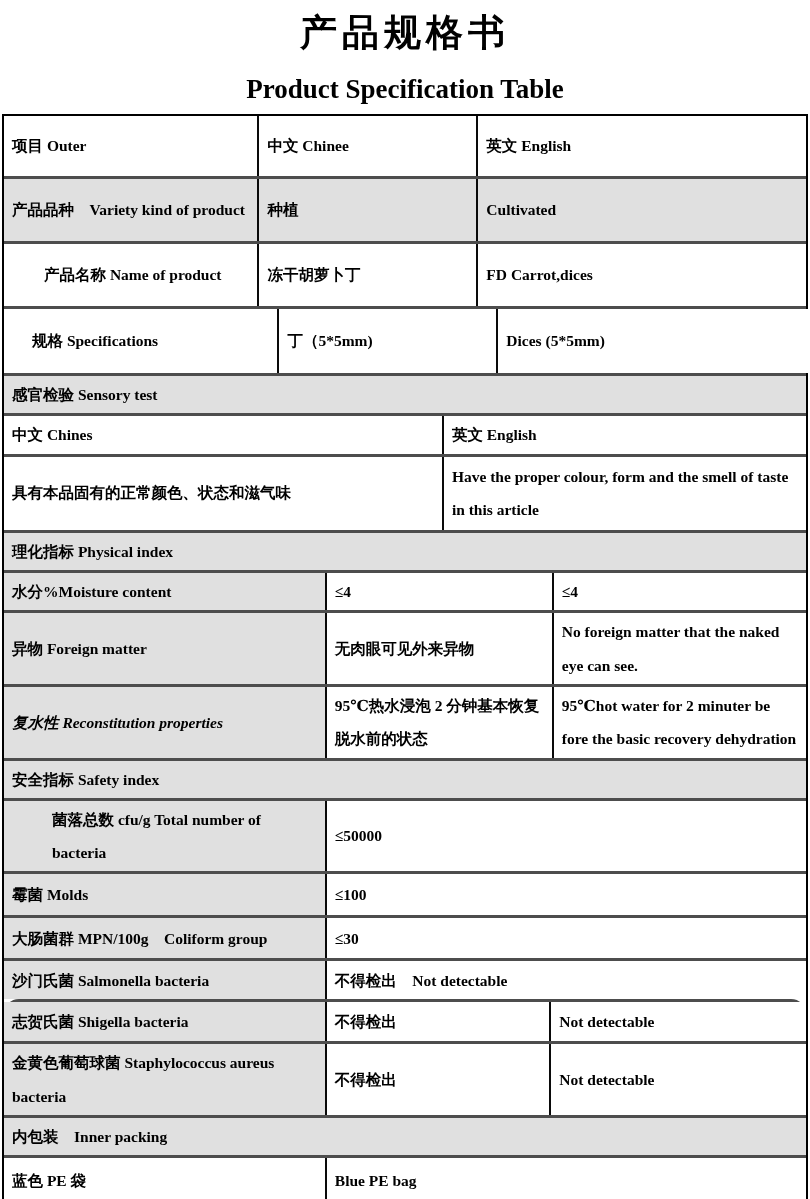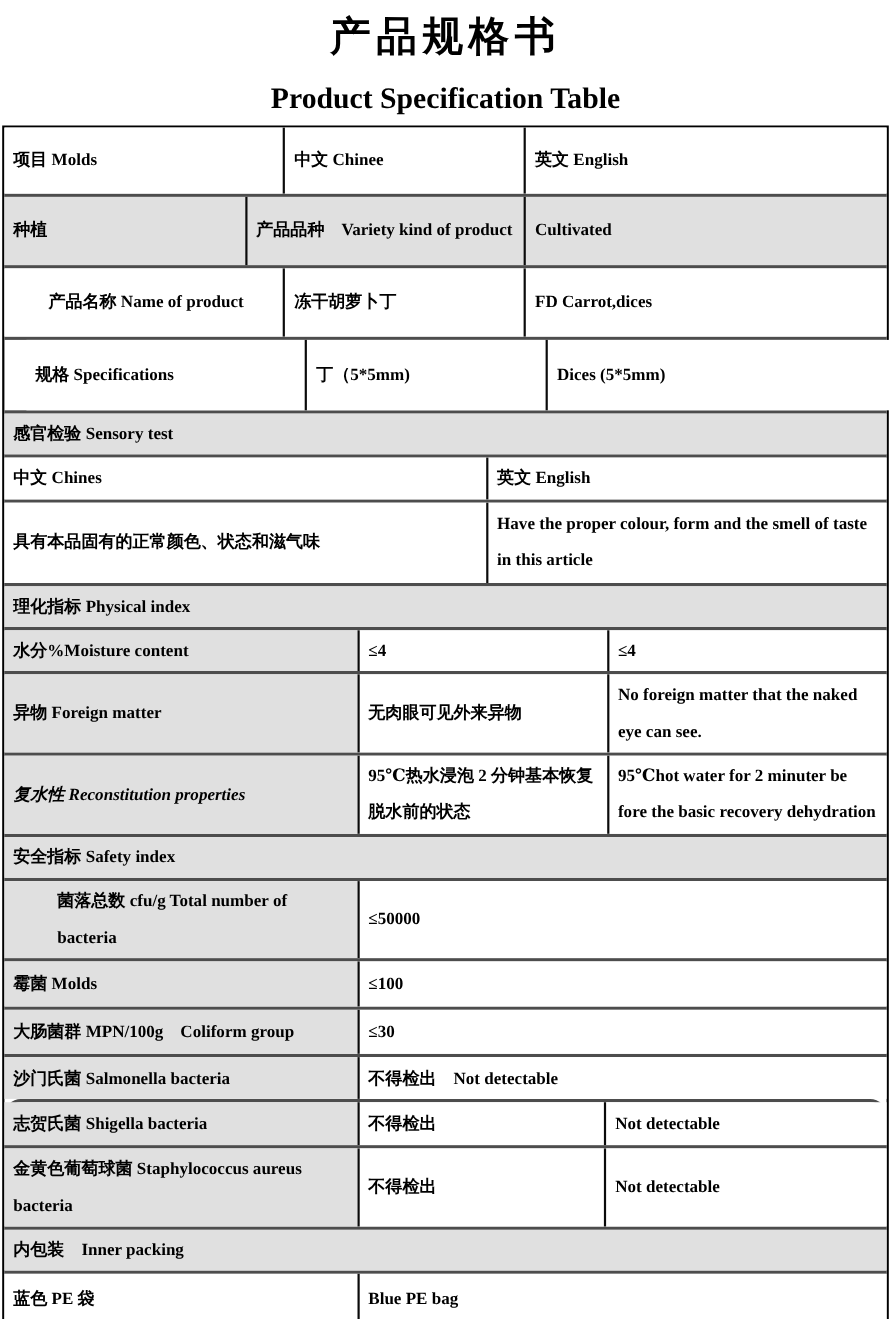--- a/index.html
+++ b/index.html
@@ -51,35 +51,35 @@
 </head>
 <body>
 
 <div class="doc-title">产品规格书</div>
 
 <div class="doc-subtitle">Product Specification Table</div>
 
 <div class="spec-table">
     <div class="trow" style="min-height: 60px;">
       <div class="tcell" style="width: 31.6%;">
-        <span>项目 Molds</span>
+        <span>项目 Outer</span>
       </div>
       <div class="tcell" style="width: 27.3%;">
         <span>中文 Chinee</span>
       </div>
       <div class="tcell" style="width: 41.1%;">
         <span>英文 English</span>
       </div>
     </div>
     <div class="trow gray" style="min-height: 62px;">
-      <div class="tcell" style="width: 27.3%;">
-        <span>种植</span>
-      </div>
       <div class="tcell" style="width: 31.6%;">
         <span>产品品种　Variety kind of product</span>
+      </div>
+      <div class="tcell" style="width: 27.3%;">
+        <span>种植</span>
       </div>
       <div class="tcell" style="width: 41.1%;">
         <span>Cultivated</span>
       </div>
     </div>
     <div class="trow" style="min-height: 62px;">
       <div class="tcell" style="width: 31.6%; padding-left: 40px;">
         <span>产品名称 Name of product</span>
       </div>
       <div class="tcell" style="width: 27.3%;">

